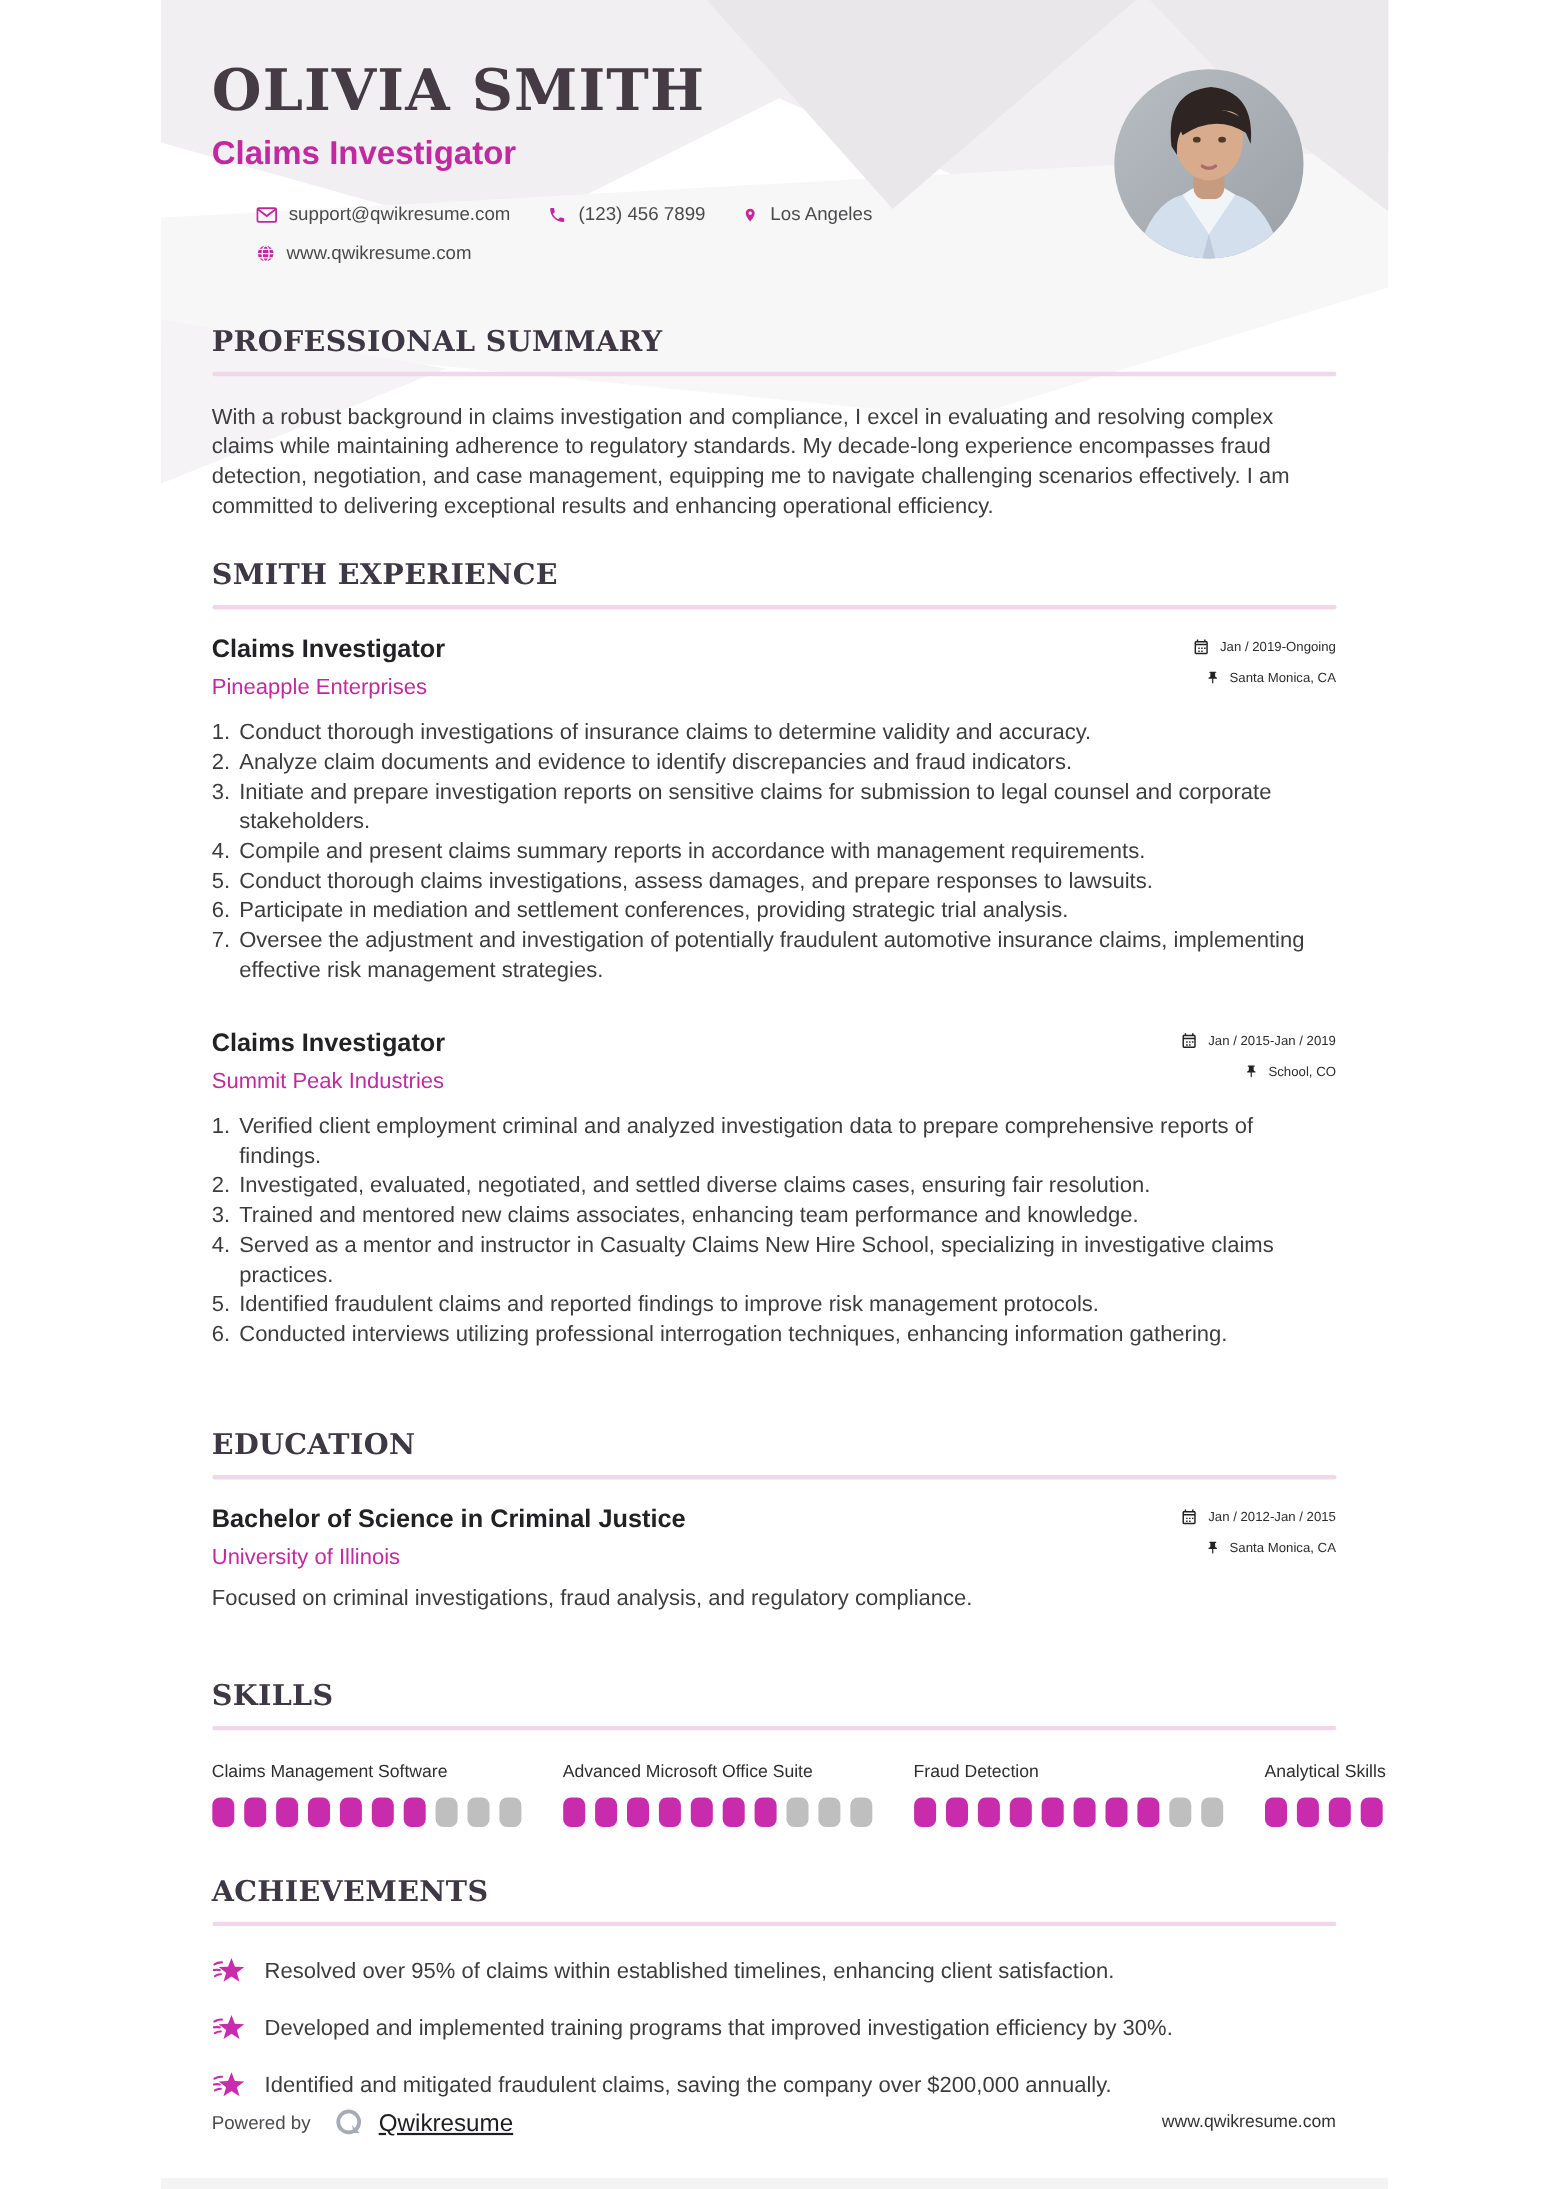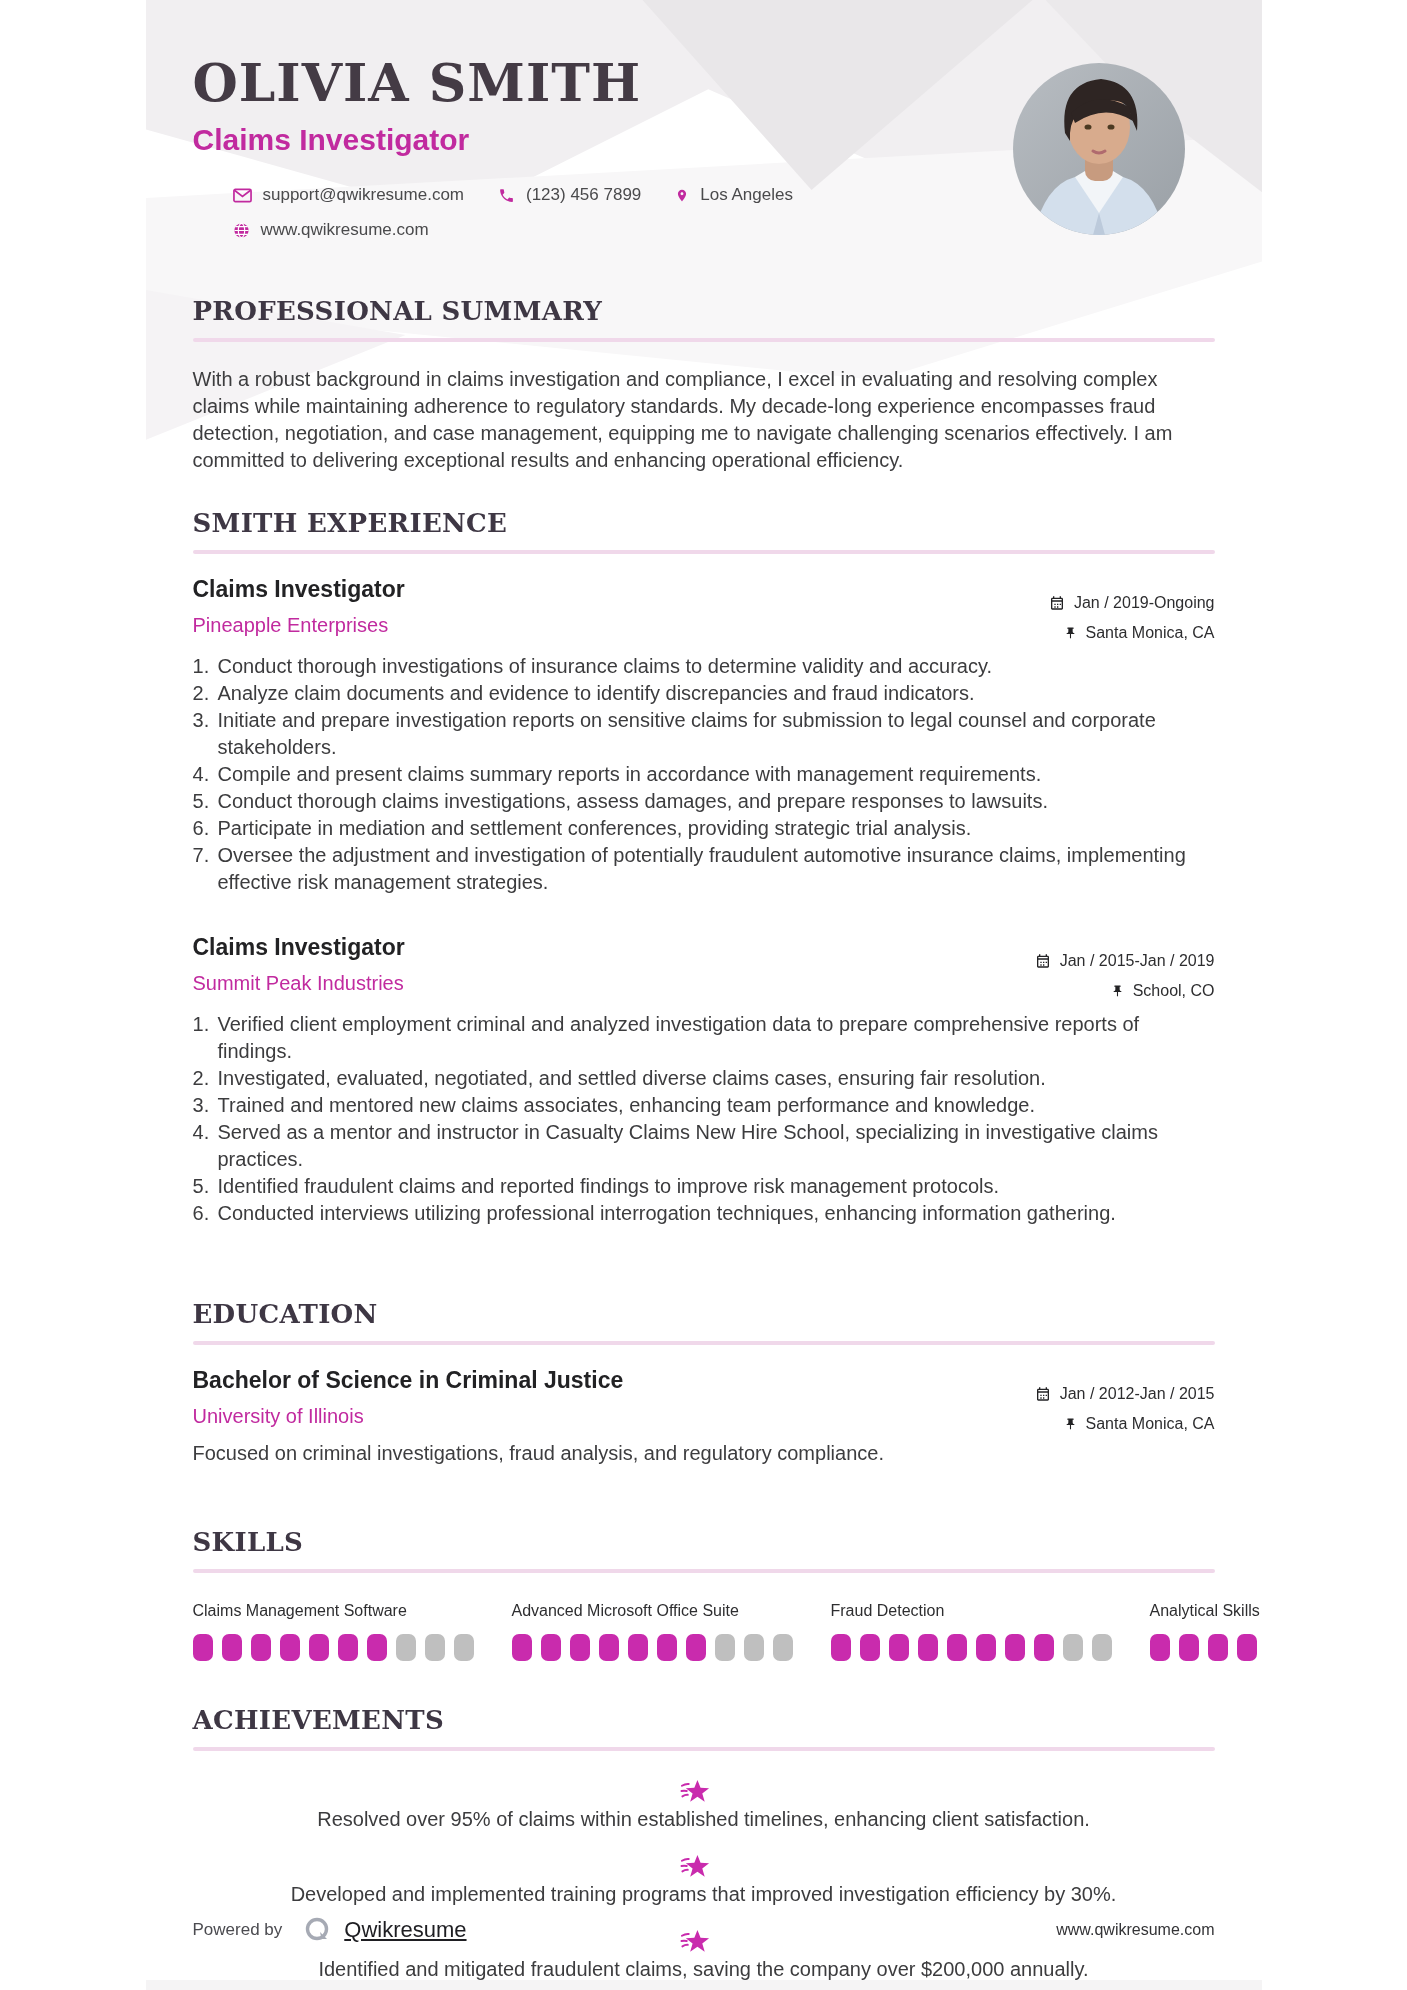--- a/index.html
+++ b/index.html
@@ -43,40 +43,40 @@
   .summary-text { margin-top:24px; font-size:20px; line-height:27px; color:#3d3d3f; }
   .mt-summary { margin-top:56px; }
   .mt-work { margin-top:34px; }
   .mt-edu { margin-top:72px; }
   .mt-skills { margin-top:62px; }
   .mt-ach { margin-top:44px; }
 
   .entry-header { position:relative; margin-top:22px; }
   .entry-title { font-size:23px; font-weight:600; color:#222224; }
   .entry-company { margin-top:11px; font-size:20px; color:#c12a9f; }
-  .entry-meta { position:absolute; right:0; top:18px; text-align:right; font-size:16px; color:#2d2d2f; }
+  .entry-meta { position:absolute; right:0; top:4px; text-align:right; font-size:12px; color:#2d2d2f; }
   .meta-line { display:flex; justify-content:flex-end; align-items:center; margin-bottom:12px; }
   .meta-line .ic { display:inline-flex; margin-right:9px; }
   .entry-desc { margin-top:14px; font-size:20px; color:#3d3d3f; }
 
   ol.bullets { margin-top:16px; counter-reset:b; list-style:none; }
   ol.bullets li { counter-increment:b; position:relative; padding-left:25px;
                   font-size:20px; line-height:27px; color:#3c3c3e; }
   ol.bullets li::before { content:counter(b)"."; position:absolute; left:0; }
 
   
   .skills-grid { display:grid; grid-template-columns:repeat(4,1fr); column-gap:38px; margin-top:24px; }
   .skill-name { font-size:16px; line-height:27px; color:#2e2e30; }
   .dots { display:flex; gap:9px; margin-top:10px; }
   .dot { width:20px; height:27px; border-radius:7px; background:#bfbfbf; }
   .dot.on { background:#c92bad; }
 
   
   .ach-list { margin-top:26px; }
-  .ach-item { display:flex; align-items:center; margin-bottom:21px; font-size:20px; color:#3c3c3e;flex-direction:column; }
+  .ach-item { display:flex; align-items:center; margin-bottom:21px; font-size:20px; color:#3c3c3e; }
   .ach-item .ic { display:inline-flex; margin-right:17px; flex:0 0 auto; }
 
   
   .footer { position:absolute; left:47px; right:47px; bottom:46px; z-index:1;
             display:flex; justify-content:space-between; align-items:center; }
   .footer-left { display:flex; align-items:center; font-size:17px; color:#4b4b50; }
   .qlogo { display:inline-flex; margin:0 12px 0 22px; }
   .brand-link { font-size:22px; color:#1e1e22; text-decoration:underline; font-weight:500; }
   .footer-site { font-size:16px; color:#333336; }
 </style>

